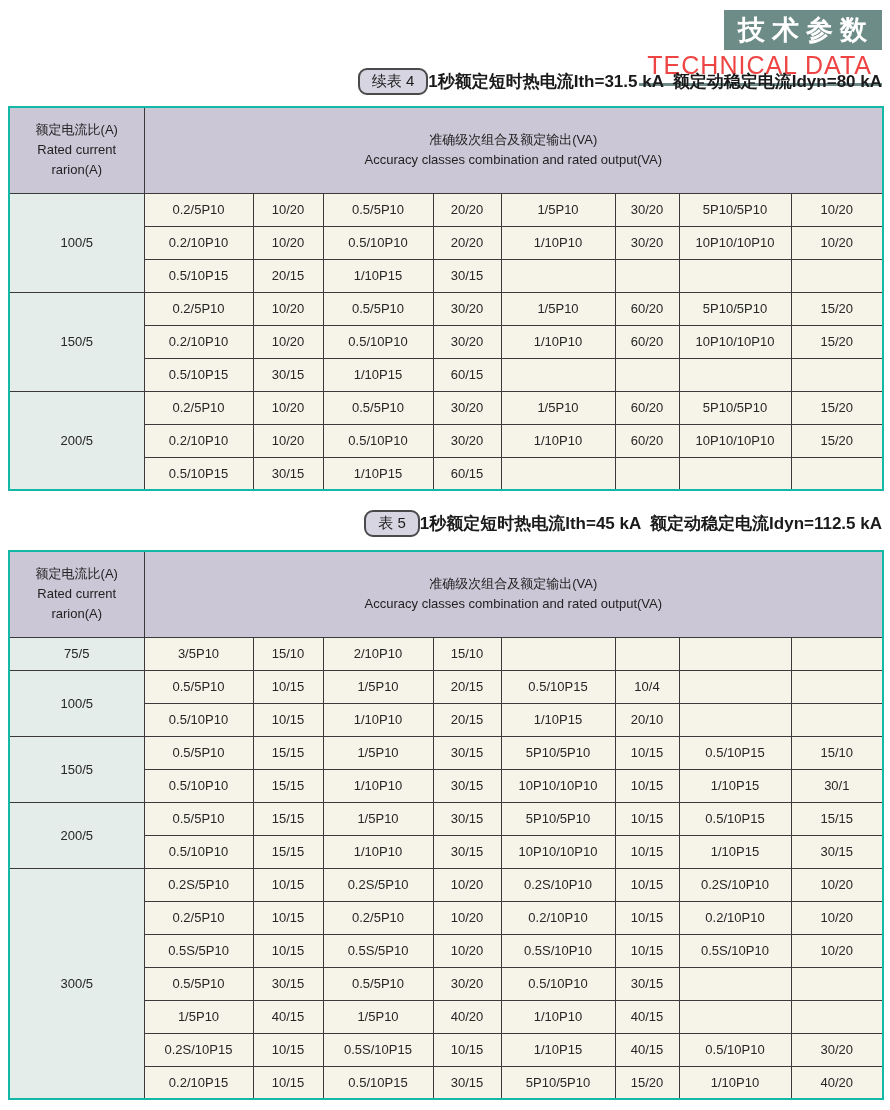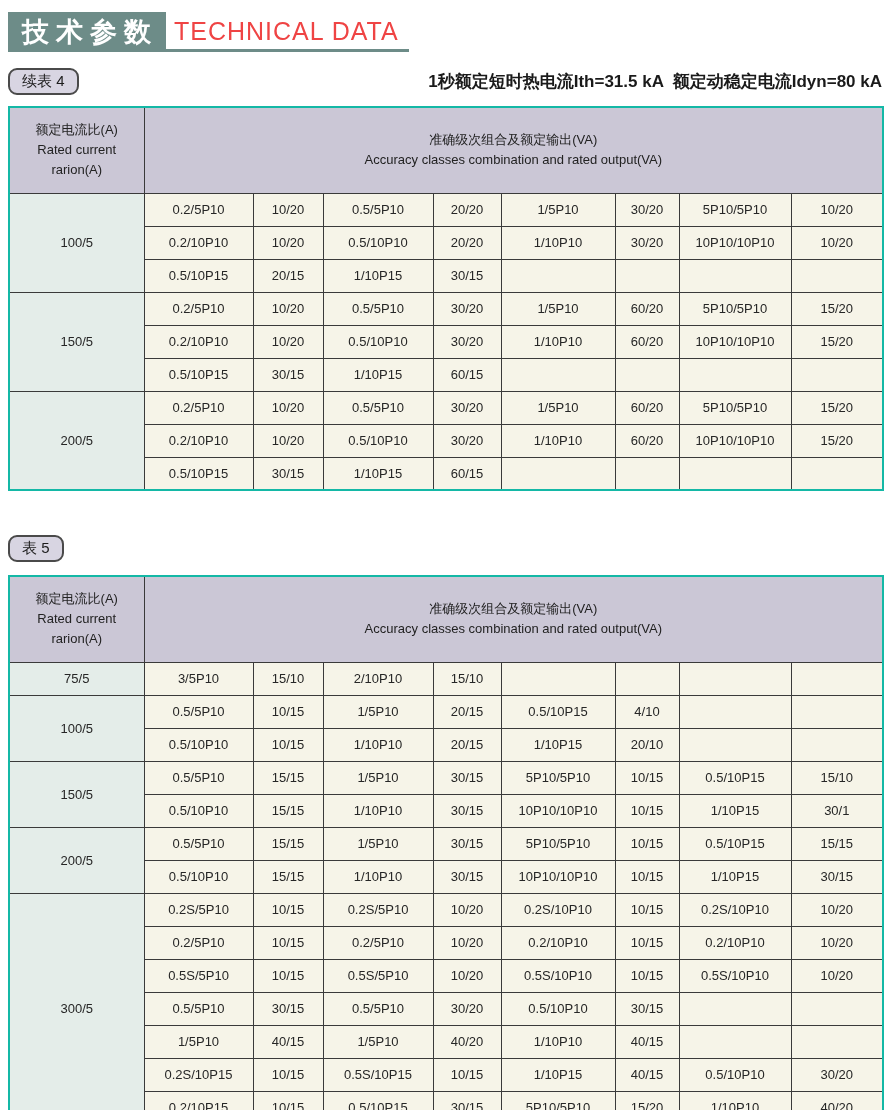--- a/index.html
+++ b/index.html
@@ -5,46 +5,45 @@
   * { margin:0; padding:0; box-sizing:border-box; }
   html,body { background:#ffffff; }
   body {
     width:890px; height:1110px;
     font-family:"Liberation Sans", sans-serif;
     color:#2a2a2a;
     padding:10px 8px 0 8px;
     overflow:hidden;
   }
   
-  .page-header { display:flex; align-items:flex-end; height:42px; }
+  .page-header { display:flex; align-items:flex-end; height:42px;flex-direction:column; }
   .title-cn-box {
     background:#6d8c88;
     color:#ffffff;
     font-size:27px;
     font-weight:bold;
     letter-spacing:7px;
     padding:3px 8px 3px 14px;
     height:40px;
     display:flex; align-items:center;
   }
   .title-en {
     font-size:25px;
     color:#ef4444;
     letter-spacing:1px;
     border-bottom:3px solid #6d8c88;
     padding:0 10px 3px 8px;
     line-height:1.2;
   }
   
   .section-line {
-    display:flex; justify-content:space-between; align-items:center;
-    gap:32px;
+    display:flex; justify-content:flex-end; align-items:center;
   }
   .section-line.first { margin-top:16px; margin-bottom:11px; }
-  .section-line.second { margin-top:44px; margin-bottom:13px; }
+  .section-line.second { margin-top:19px; margin-bottom:13px; }
   .badge {
     display:inline-block;
     border:2px solid #4a4a4a;
     border-radius:9px;
     background:#d8d5e2;
     font-size:15px;
     color:#1c1c1c;
     padding:2px 12px;
     white-space:pre;
   }
@@ -217,20 +216,21 @@
         <td class="data-cell"></td>
         <td class="data-cell"></td>
         <td class="data-cell"></td>
         <td class="data-cell"></td>
       </tr>
     </tbody>
 </table>
 
 <div class="section-line second">
   <span class="badge">表 5</span>
+  <span class="section-title">1秒额定短时热电流Ith=45 kA  额定动稳定电流Idyn=112.5 kA</span>
 </div>
 
 <table>
   <colgroup>
     <col class="c-label">
       <col class="c1">
       <col class="c2">
       <col class="c3">
       <col class="c4">
     <col class="c5">
@@ -263,21 +263,21 @@
         <td class="data-cell"></td>
         <td class="data-cell"></td>
       </tr>
       <tr>
         <td class="ratio-cell" rowspan="2">100/5</td>
         <td class="data-cell">0.5/5P10</td>
         <td class="data-cell">10/15</td>
         <td class="data-cell">1/5P10</td>
         <td class="data-cell">20/15</td>
         <td class="data-cell">0.5/10P15</td>
-        <td class="data-cell">4/10</td>
+        <td class="data-cell">10/4</td>
         <td class="data-cell"></td>
         <td class="data-cell"></td>
       </tr>
       <tr>
         <td class="data-cell">0.5/10P10</td>
         <td class="data-cell">10/15</td>
         <td class="data-cell">1/10P10</td>
         <td class="data-cell">20/15</td>
         <td class="data-cell">1/10P15</td>
         <td class="data-cell">20/10</td>

